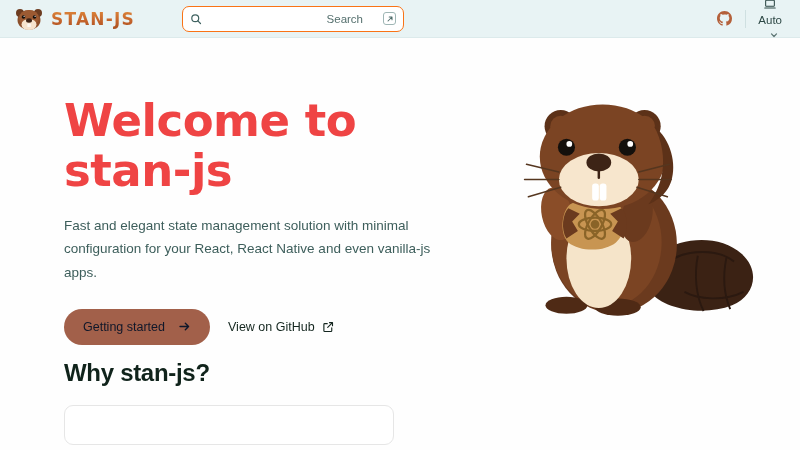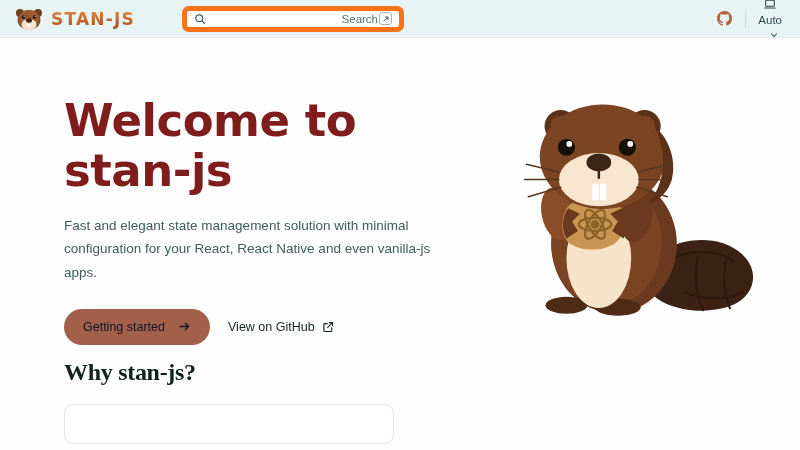--- a/index.html
+++ b/index.html
@@ -39,26 +39,26 @@
     color: transparent;
     font-family: "DejaVu Sans", sans-serif;
     white-space: nowrap;
   }
 
   .search-box {
     width: 222px;
     height: 26px;
     margin-left: 18px;
     background: #ffffff;
-    border: 5px solid #f97316;
+    border: 1px solid #f97316;
     border-radius: 7px;
     display: flex;
     align-items: center;
     padding: 0 7px;
-    gap: 1px;
+    gap: 20px;
     cursor: text;
   }
   .search-icon { width: 12px; height: 12px; flex: none; color: #3f6260; }
   .search-placeholder {
     font-size: 11.5px;
     color: #55706e;
     flex: 1;
     white-space: nowrap;
   }
   .kbd-badge {
@@ -109,21 +109,21 @@
   .hero {
     display: flex;
     align-items: flex-start;
     padding: 58px 40px 0 64px;
   }
   .hero-left { width: 400px; flex: none; }
   .hero-title {
     font-size: 45px;
     line-height: 1.12;
     font-weight: 800;
-    color: #7f1d1d;
+    color: #ef4444;
     letter-spacing: -0.5px;
     font-family: "DejaVu Sans", sans-serif;
     margin-bottom: 17px;
   }
   .hero-sub {
     font-size: 13.5px;
     line-height: 1.75;
     color: #3d5e5b;
     max-width: 392px;
     margin-bottom: 24px;
@@ -164,21 +164,21 @@
 
   
   .why {
     padding: 0 64px;
     margin-top: 14px;
   }
   .why-title {
     font-size: 24px;
     font-weight: 800;
     color: #10231b;
-    font-family: Liberation Serif, serif;
+    font-family: Liberation Sans, sans-serif;
     letter-spacing: -0.3px;
     margin-bottom: 18px;
   }
   .why-card {
     width: 330px;
     height: 40px;
     border: 1px solid #e6e6e6;
     border-radius: 9px;
     background: #ffffff;
   }

